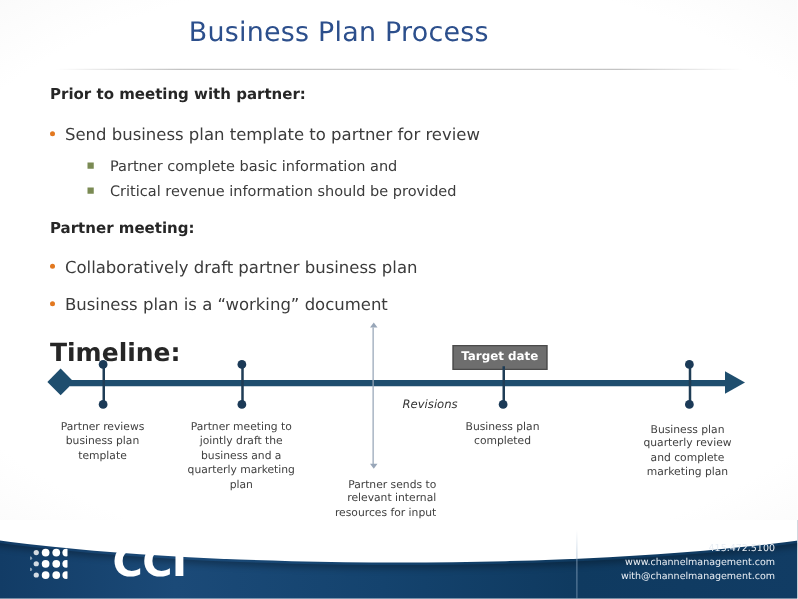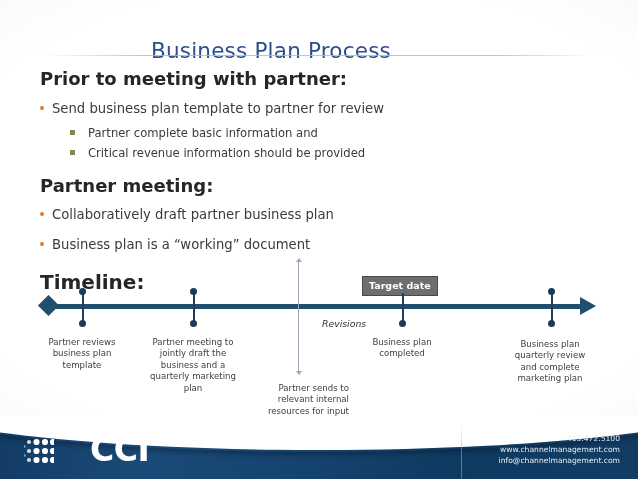--- a/index.html
+++ b/index.html
@@ -9,33 +9,33 @@
     background:#ffffff;
   }
   #slide{
     position:relative;width:638px;height:479px;overflow:hidden;
     background:
       radial-gradient(ellipse 120% 95% at 50% 45%, #ffffff 0%, #ffffff 52%, #f4f4f4 78%, #e6e6e6 100%);
   }
 
   
   .title{
-    position:absolute;left:0;top:38px;width:542px;text-align:center;
+    position:absolute;left:0;top:14px;width:542px;text-align:center;
     font-size:21.5px;color:#2c4f8c;letter-spacing:.2px;
     font-family:"DejaVu Sans", sans-serif;font-weight:400;
   }
   .title-rule{
     position:absolute;left:44px;top:55px;width:550px;height:1px;
     background:linear-gradient(to right,rgba(190,190,190,0),rgba(185,185,185,.85) 18%,rgba(185,185,185,.85) 82%,rgba(190,190,190,0));
   }
 
   
   .heading{
     position:absolute;left:40px;font-weight:bold;color:#262626;
-    font-size:18px;font-family:"DejaVu Sans", sans-serif;white-space:nowrap;
+    font-size:12px;font-family:"DejaVu Sans", sans-serif;white-space:nowrap;
   }
   .bullet{
     position:absolute;left:40px;color:#3b3b3b;font-size:13.2px;
     font-family:"DejaVu Sans", sans-serif;white-space:nowrap;
   }
   .bullet .dot{
     display:inline-block;width:4px;height:4px;border-radius:50%;
     background:#e2781f;vertical-align:middle;margin-right:8px;
     position:relative;top:-1px;
   }
@@ -223,15 +223,15 @@
       <g fill="#ffffff" opacity=".5">
         <circle cx="0.4" cy="9.5" r="1.3"></circle>
         <circle cx="0.4" cy="18.5" r="1.3"></circle>
       </g>
     </svg>
   </div>
   <div class="logo-text">CCI</div>
 
   <div class="contact" style="top:433px;">415.472.5100</div>
   <div class="contact" style="top:444px;">www.channelmanagement.com</div>
-  <div class="contact" style="top:455px;">info@channelmanagement.com</div>
+  <div class="contact" style="top:455px;">with@channelmanagement.com</div>
 
 </div>
 
 </body></html>

